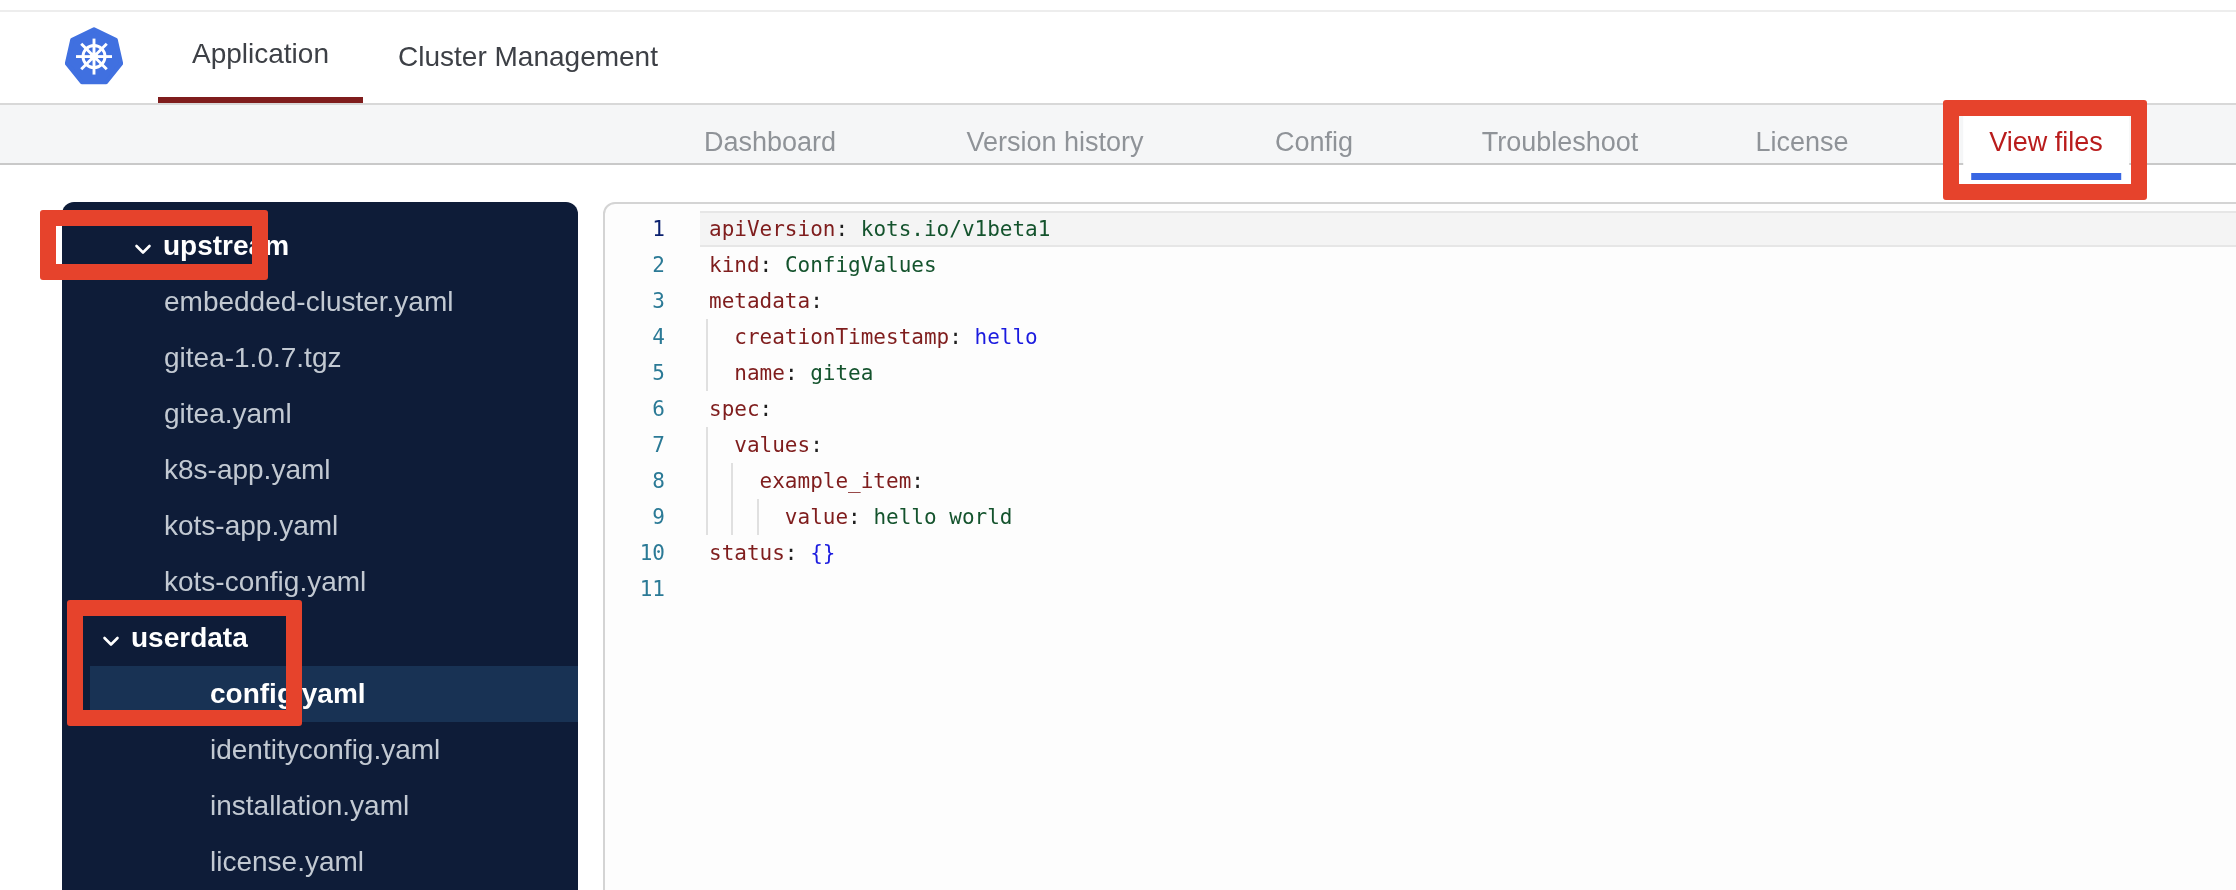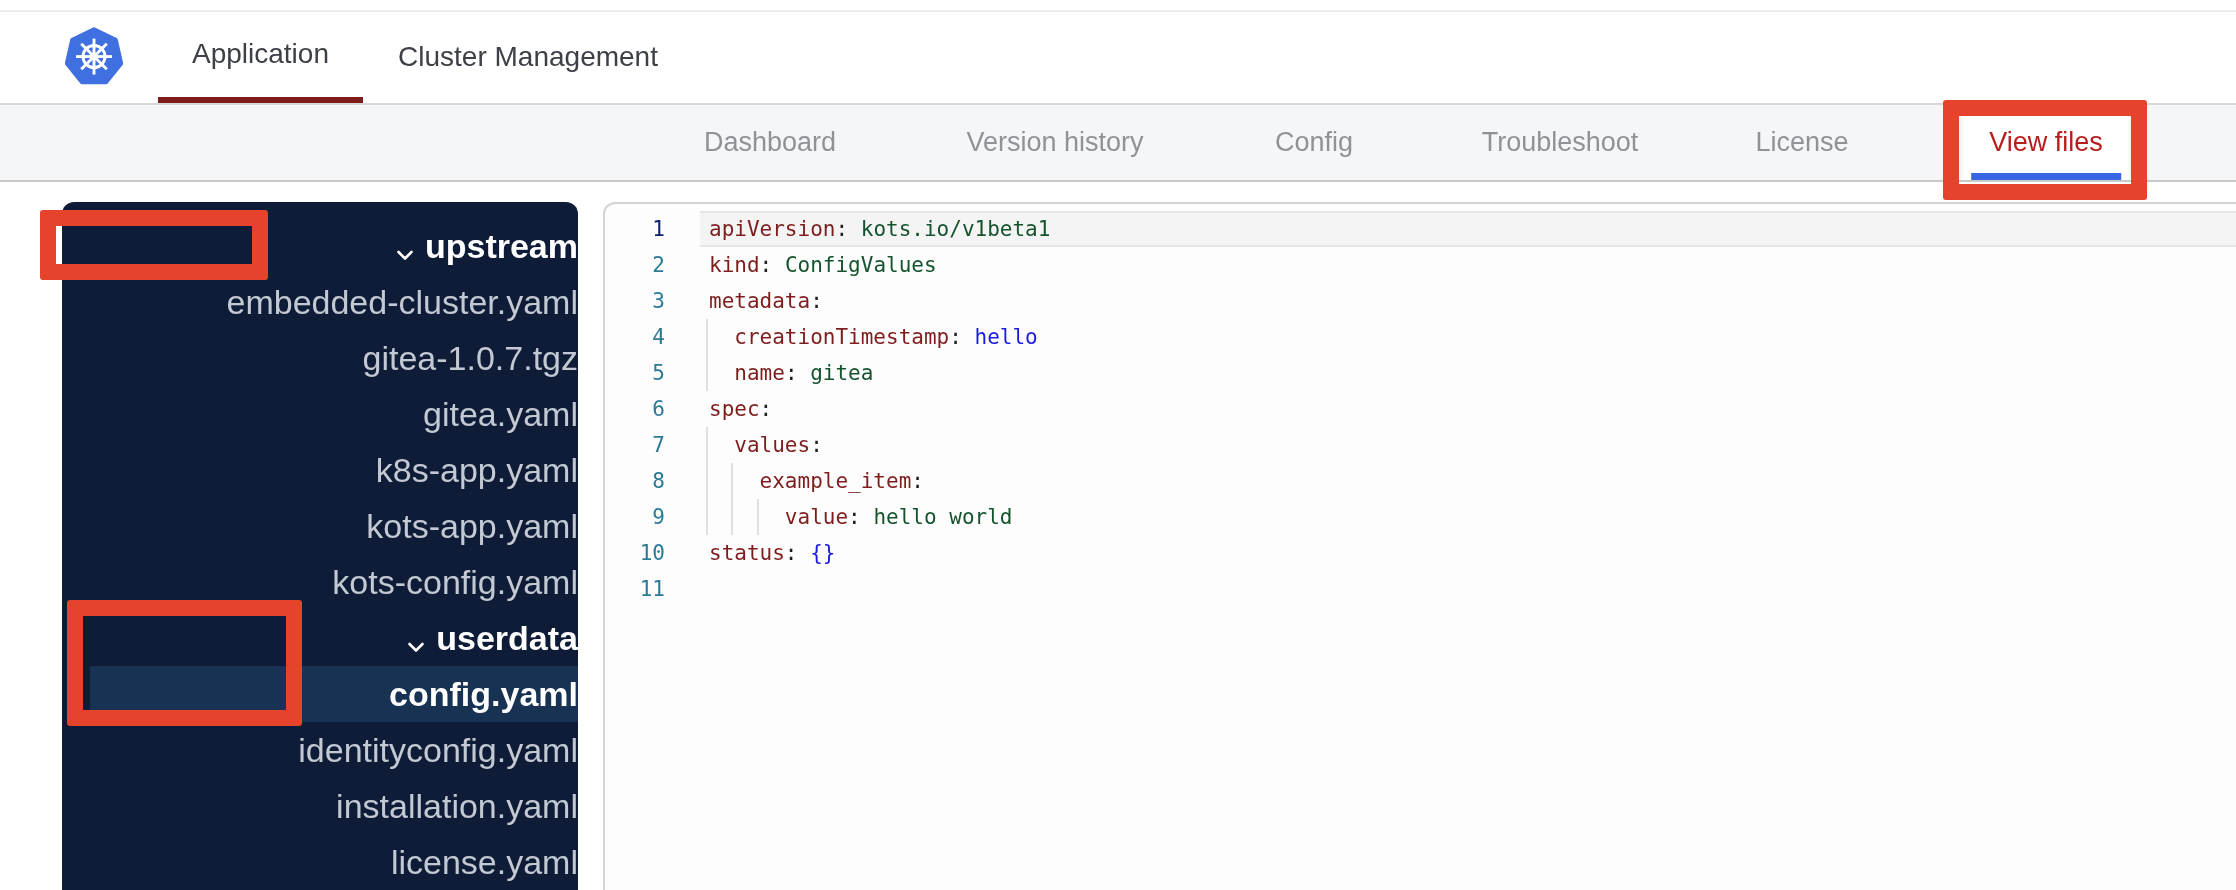--- a/index.html
+++ b/index.html
@@ -10,36 +10,36 @@
   .app-header { position:absolute; left:0; top:0; width:100%; height:103px; background:#fff; }
   .top-hairline { position:absolute; left:0; top:10px; width:100%; height:2px; background:#ededed; }
   .k8s-logo { position:absolute; left:65px; top:27px; width:58px; height:58px; }
   .header-tab { position:absolute; top:10px; height:93px; display:flex; align-items:center;
                 justify-content:center; font-size:28px; color:#3d4046; cursor:pointer; }
   .header-tab.active { border-bottom:6px solid #7f1d1d; }
   #tab-application { left:158px; width:205px; }
   #tab-cluster { left:368px; width:320px; }
 
   
-  .subnav { position:absolute; left:0; top:103px; width:100%; height:79px; background:#f5f6f7;
+  .subnav { position:absolute; left:0; top:103px; width:100%; height:62px; background:#f5f6f7;
             border-top:2px solid #d8d8d8; border-bottom:2px solid #c9c9c9; }
   .nav-tab { position:absolute; top:0; height:75px; transform:translateX(-50%);
              display:flex; align-items:center; justify-content:center;
              font-size:27px; color:#8f9398; cursor:pointer; white-space:nowrap; }
   .nav-tab.active { background:#fff; color:#b91c1c; padding:0 26px; }
   .nav-tab.active::after { content:""; position:absolute; bottom:0; left:8px; right:8px;
                            height:7px; background:#3866e3; }
   #nav-dashboard{left:770px;} #nav-version{left:1055px;} #nav-config{left:1314px;}
   #nav-trouble{left:1560px;} #nav-license{left:1802px;} #nav-viewfiles{left:2046px;}
 
   
   .sidebar { position:absolute; left:62px; top:202px; width:516px; height:700px;
              background:#0e1c38; border-radius:12px 12px 0 0; padding-top:16px; }
   .tree-row { height:56px; display:flex; align-items:center; color:#c2c9d2;
-              font-size:34px; cursor:pointer; white-space:nowrap;justify-content:flex-end; }
+              font-size:28px; cursor:pointer; white-space:nowrap; }
   .tree-row.folder { color:#ffffff; font-weight:bold; }
   .tree-row.selected { background:#183254; color:#ffffff; font-weight:bold; }
   .tree-row.folder.depth0 { padding-left:70px; }
   .tree-row.folder.depth1 { padding-left:38px; }
   .tree-row.file.depth1 { padding-left:102px; }
   .tree-row.file.depth2 { padding-left:120px;margin-left:28px; }
   .chev { width:22px; height:22px; margin-right:9px; flex:none; display:inline-block; }
 
   
   .editor { position:absolute; left:603px; top:202px; width:1650px; height:700px;

